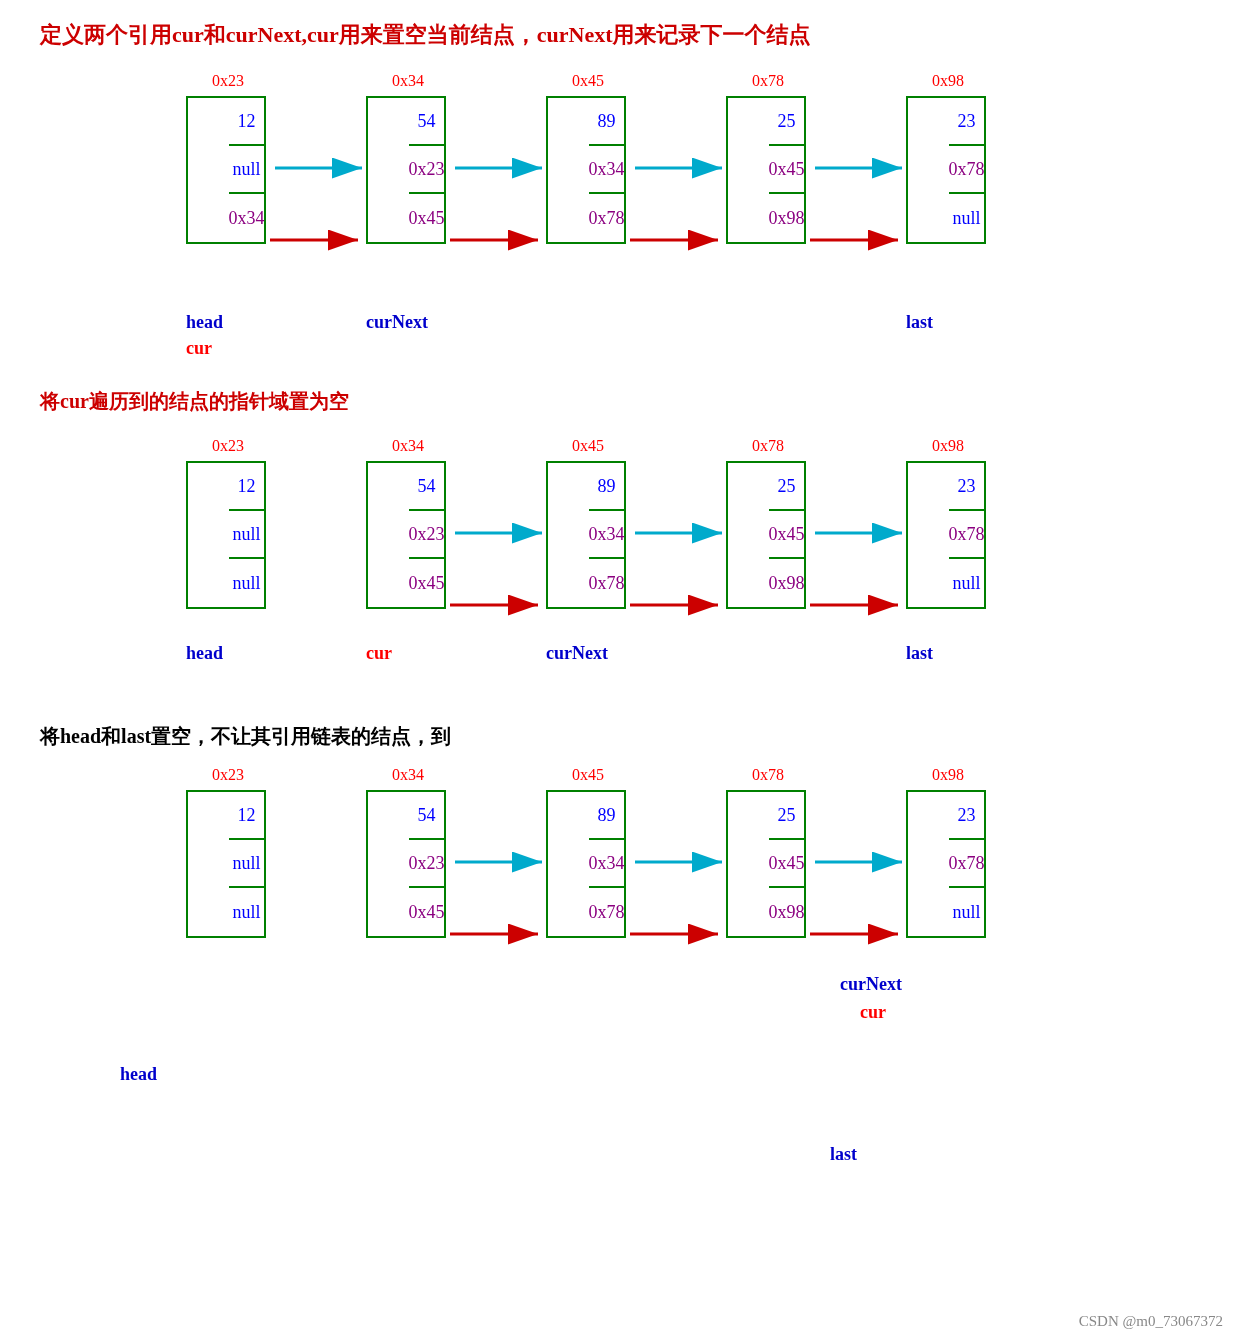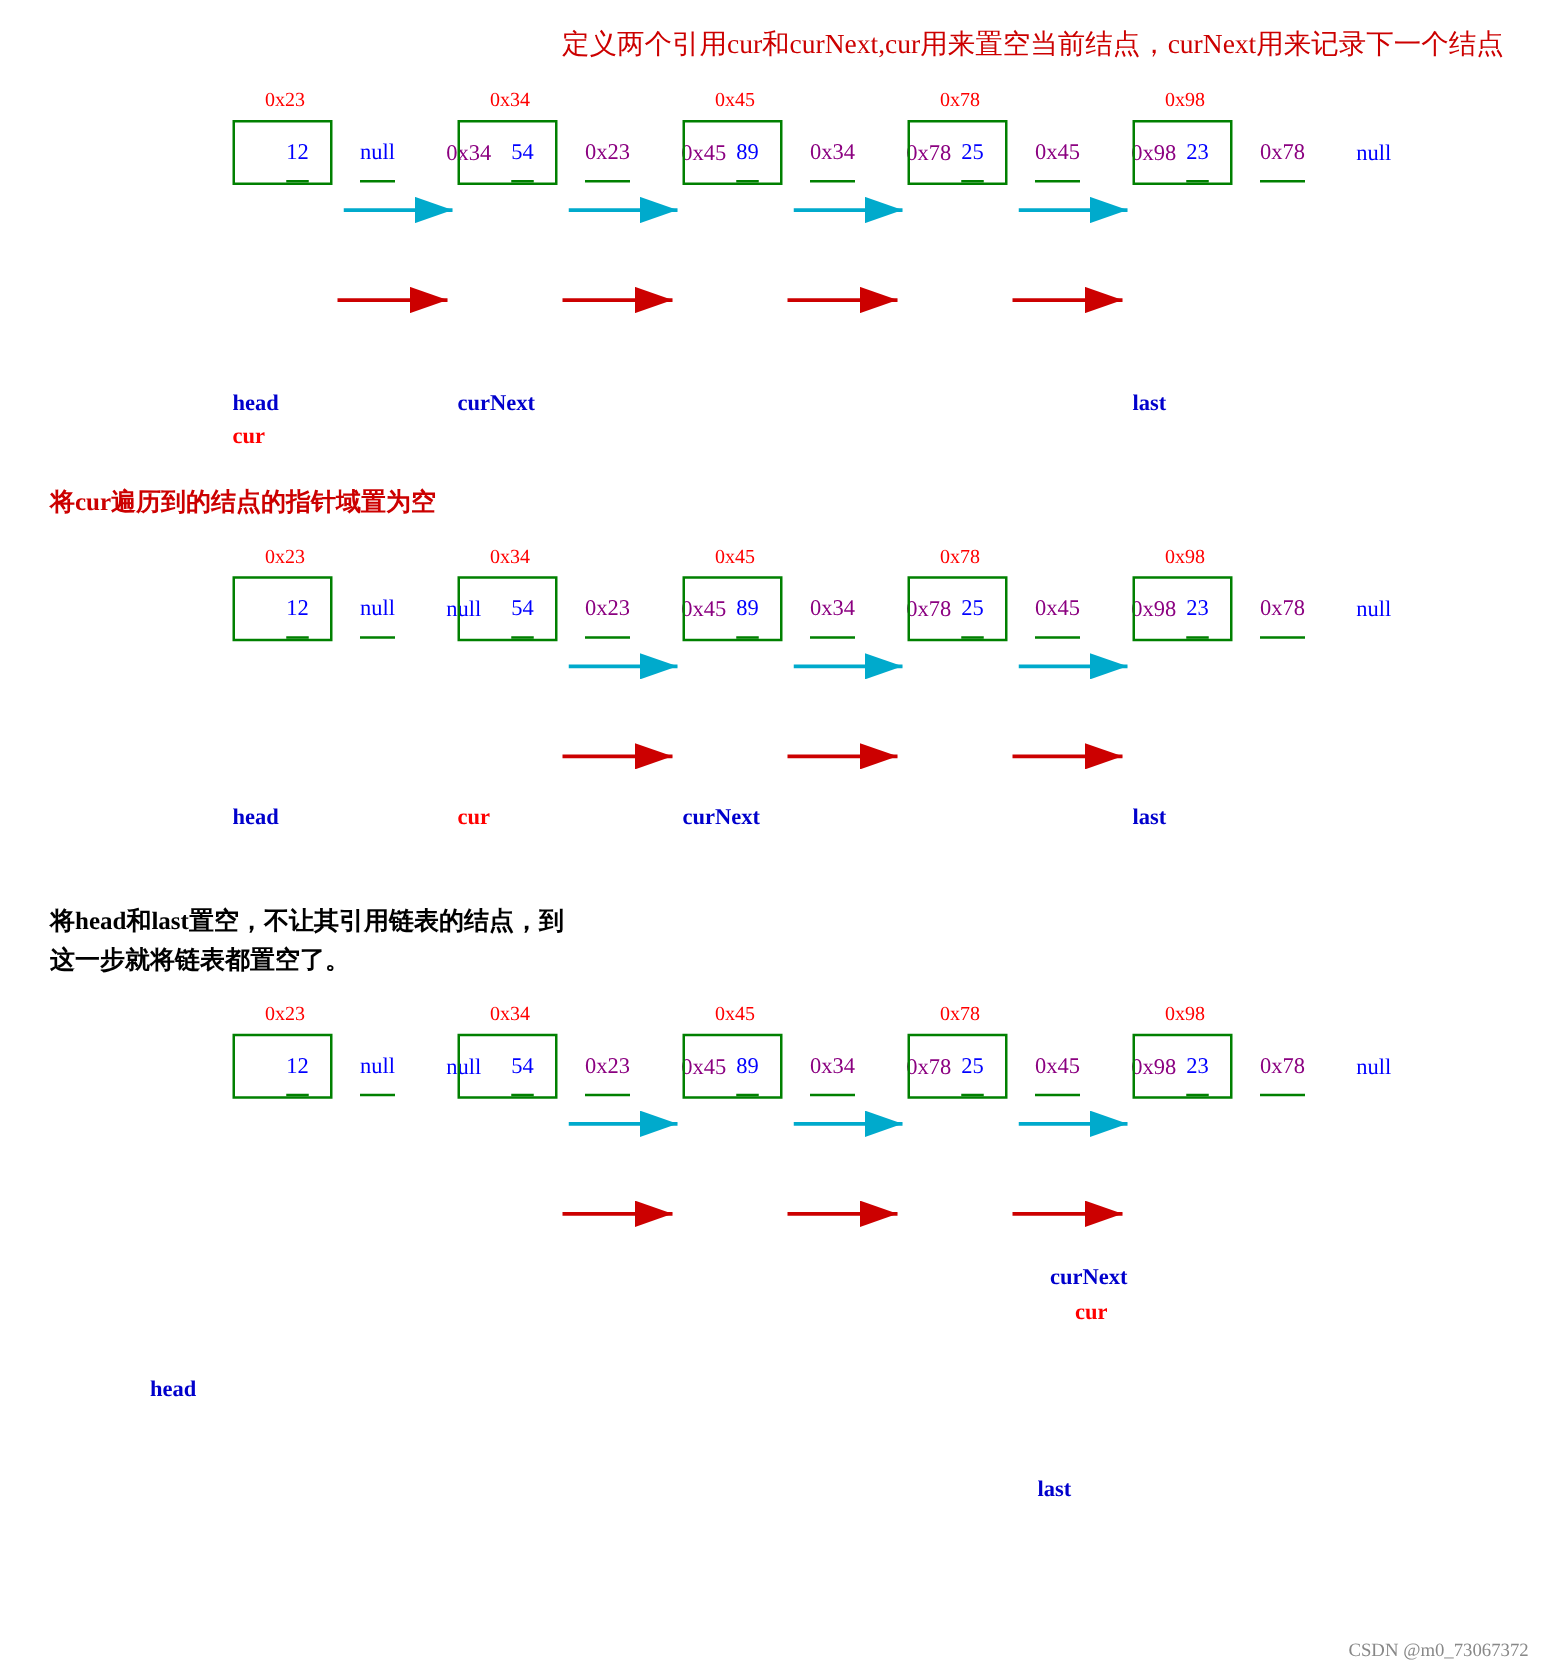--- a/index.html
+++ b/index.html
@@ -7,23 +7,23 @@
       background: #fff;
       font-family: "SimSun", "宋体", serif;
       width: 1243px;
       min-height: 1334px;
       position: relative;
       padding: 20px 40px 40px 40px;
     }
     .title-text {
       color: #cc0000;
       font-size: 22px;
-      text-align: right;
+      text-align: left;
       margin-bottom: 10px;
-      font-weight: normal;
+      font-weight: bold;
     }
     .section-title {
       color: #cc0000;
       font-size: 20px;
       margin-bottom: 10px;
       font-weight: bold;
     }
     .section-title-2 {
       color: #000000;
       font-size: 20px;
@@ -32,21 +32,21 @@
     }
     .diagram-area {
       position: relative;
       height: 300px;
       margin-bottom: 10px;
     }
     
     .node {
       position: absolute;
       display: flex;
-      flex-direction: row;
+      flex-direction: column;
       border: 2px solid green;
       width: 80px;
     }
     .node-addr {
       color: red;
       font-size: 16px;
       text-align: center;
       position: absolute;
       top: -26px;
       width: 80px;
@@ -227,21 +227,20 @@
 
     <div style="position:absolute; left:86px; top:218px; color:#0000cc; font-size:18px; font-weight:bold;">head</div>
     <div style="position:absolute; left:266px; top:218px; color:red; font-size:18px; font-weight:bold;">cur</div>
     <div style="position:absolute; left:446px; top:218px; color:#0000cc; font-size:18px; font-weight:bold;">curNext</div>
     <div style="position:absolute; left:806px; top:218px; color:#0000cc; font-size:18px; font-weight:bold;">last</div>
   </div>
 </div>
 
 <div class="section-block" style="margin-top:10px;">
   <div class="section-title-2">将head和last置空，不让其引用链表的结点，到</div>
-  <div class="section-title-2" style="margin-bottom:10px;">这一步就将链表都置空了。</div>
 
   <div style="position:relative; height:440px; margin-left:60px;">
 
     <div class="node" style="left:86px; top:36px;">
       <span class="node-addr">0x23</span>
       <div class="node-cell cell-value">12</div>
       <div class="node-cell cell-null">null</div>
       <div class="node-cell cell-null">null</div>
     </div>
 

